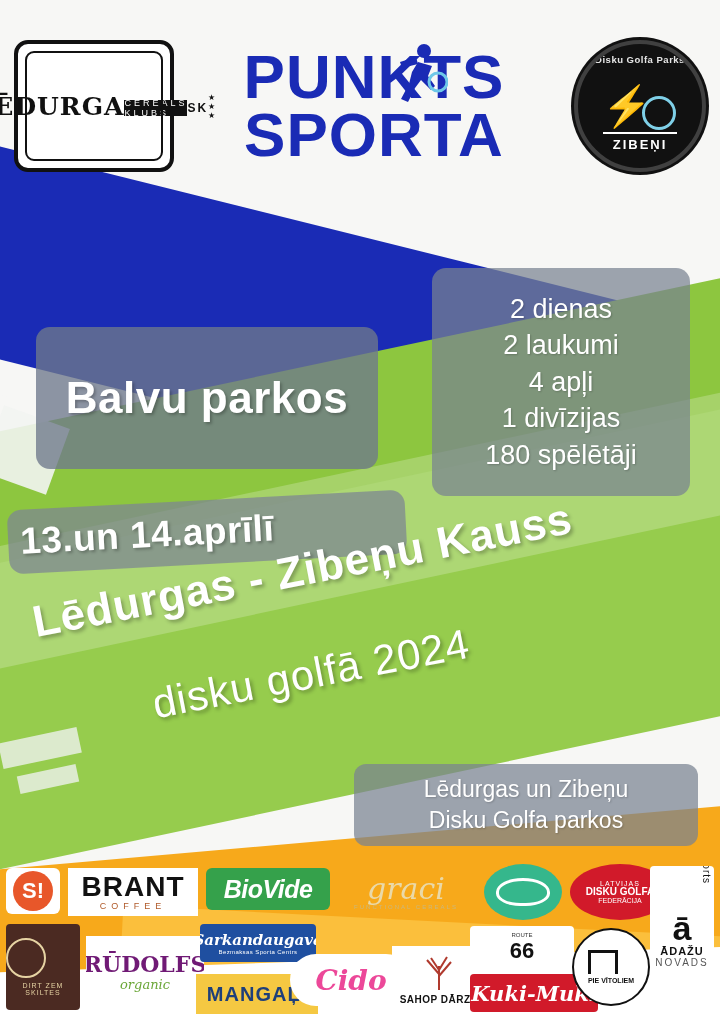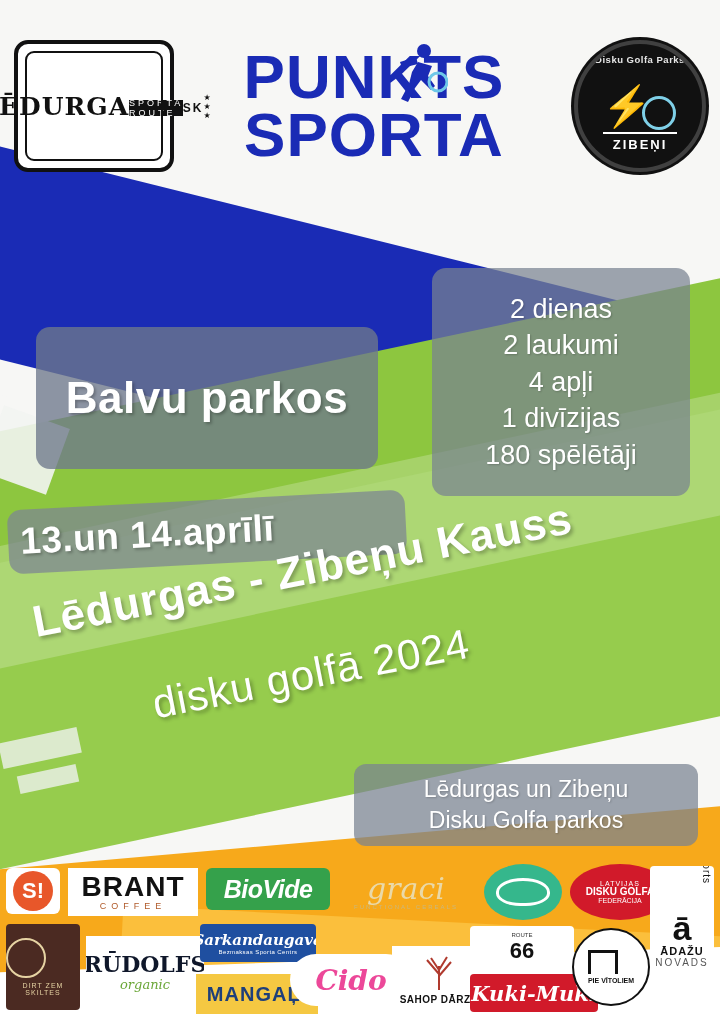--- a/index.html
+++ b/index.html
@@ -333,21 +333,21 @@
   .ad-a { font-size: 34px; font-weight: bold; color: #111; line-height: 1; }
   .ad-1 { font-size: 11px; font-weight: bold; letter-spacing: 1px; color: #111; }
   .ad-2 { font-size: 10px; letter-spacing: 2px; color: #555; }
   .ad-side { position: absolute; right: 2px; top: 18px; font-size: 10px; letter-spacing: 1px; color: #111; transform: rotate(90deg); transform-origin: right top; }
 
   .sp-dirt { left: 6px; top: 66px; width: 74px; height: 86px; background: #4b2a22; color: #e6d3a3; border-radius: 4px; flex-direction: column; }
   .dirt-c { width: 40px; height: 40px; border-radius: 50%; border: 2px solid #e6d3a3; }
   .dirt-t { font-size: 7px; letter-spacing: 1px; margin-top: 4px; }
 
   .sp-rudolfs { left: 86px; top: 78px; width: 118px; height: 70px; background: #ffffff; flex-direction: column; }
-  .ru-t { font-family: "DejaVu Serif", serif; font-weight: bold; font-size: 22px; color: #0f172a; }
+  .ru-t { font-family: "DejaVu Serif", serif; font-weight: bold; font-size: 22px; color: #701a75; }
   .ru-s { font-family: "DejaVu Serif", serif; font-style: italic; font-size: 13px; color: #6aa637; }
 
   .sp-sark { left: 200px; top: 66px; width: 116px; height: 38px; background: #1f4fa0; color: #fff; flex-direction: column; border-radius: 4px; }
   .sa-t { font-family: "DejaVu Serif", serif; font-style: italic; font-size: 15px; font-weight: bold; }
   .sa-s { font-size: 6px; letter-spacing: .4px; }
 
   .sp-mangali { left: 196px; top: 116px; width: 122px; height: 40px; background: #f5c842; color: #1e3f7a; }
   .ma-t { font-size: 20px; font-weight: bold; letter-spacing: 1px; }
 
   .sp-cido { left: 290px; top: 96px; width: 122px; height: 52px; background: #ffffff; border-radius: 30px; }
@@ -383,21 +383,21 @@
   <div class="band band-white-bottom"></div>
   <div class="scratch scratch-1"></div>
   <div class="scratch scratch-2"></div>
   <div class="scratch scratch-3"></div>
 
   <div class="header">
 
     <div class="logo-ledurga">
       <div class="ld-disc"></div>
       <div class="ld-name">LĒDURGA</div>
-      <div class="ld-bar">SPORTA ROUTE</div>
+      <div class="ld-bar">CEREALS KLUBS</div>
       <div class="ld-sub">SK</div>
       <div class="ld-stars">★ ★ ★</div>
     </div>
 
     <div class="title-block">
       <svg class="runner" viewBox="0 0 60 62">
         <circle cx="36" cy="9" r="7" fill="#1a2bb5"></circle>
         <path d="M30 20 L44 24 L40 34 L47 44 L43 48 L33 38 L27 46 L20 60 L13 57 L21 42 L24 30 Z" fill="#1a2bb5"></path>
         <path d="M30 22 L14 26 L12 20 L28 15 Z" fill="#1a2bb5"></path>
         <circle cx="50" cy="40" r="9" fill="none" stroke="#6ec8e8" stroke-width="3"></circle>

